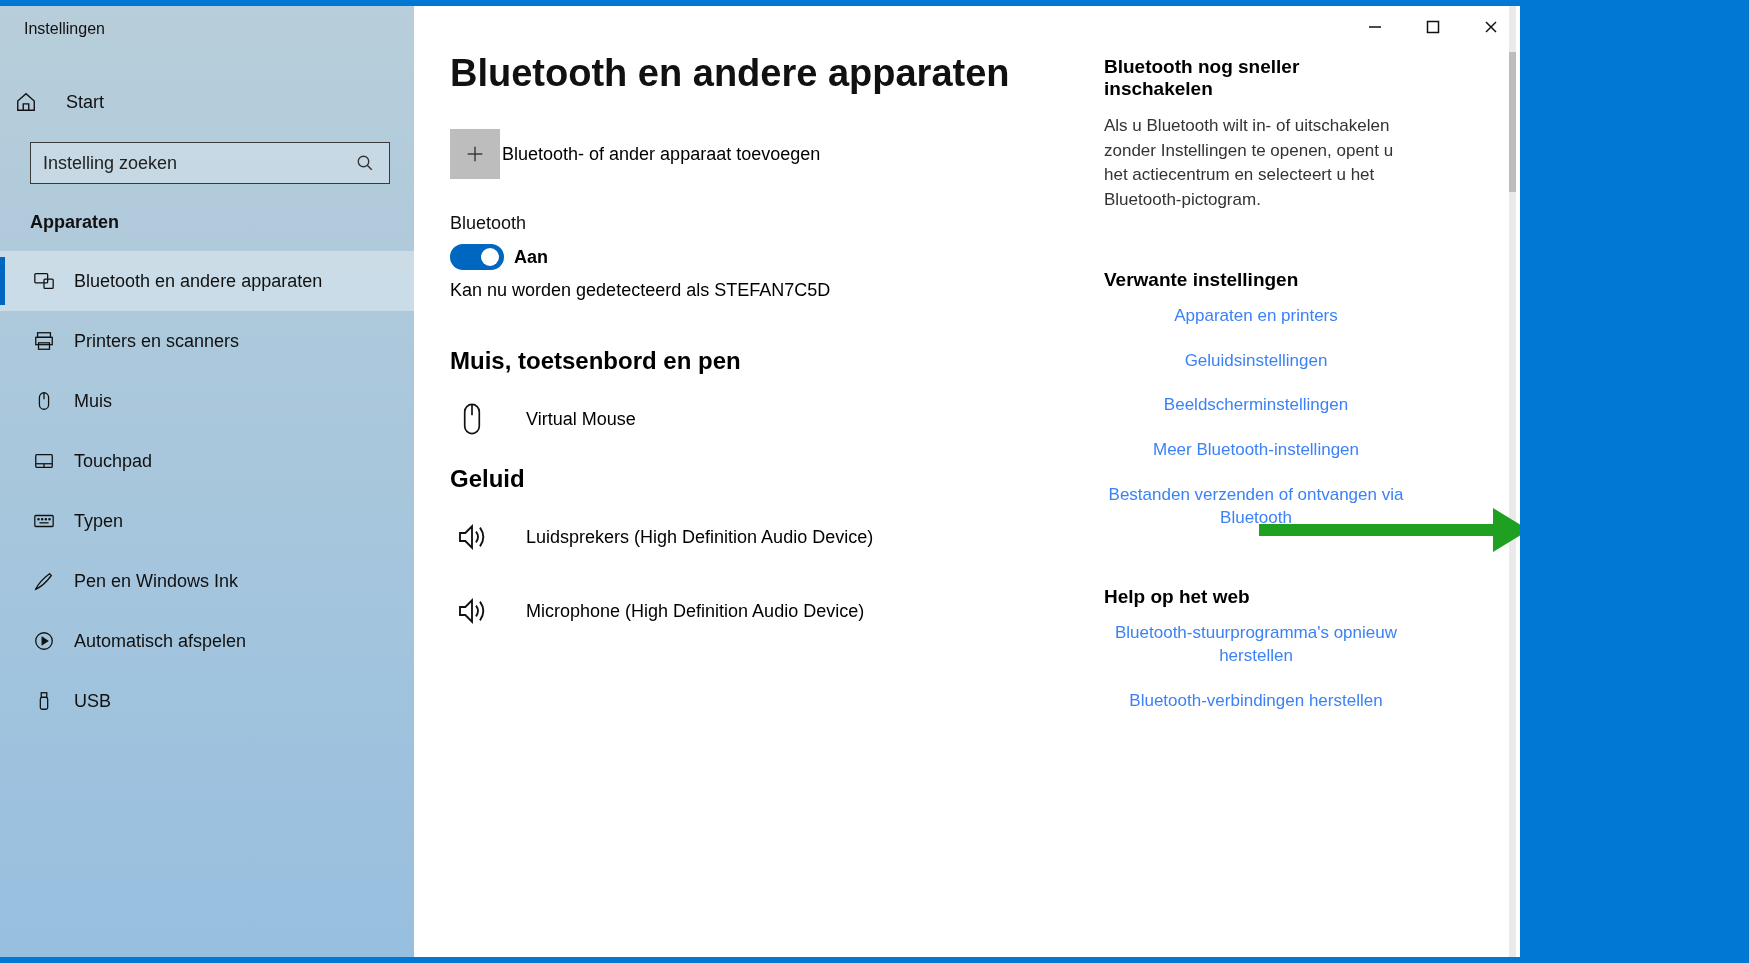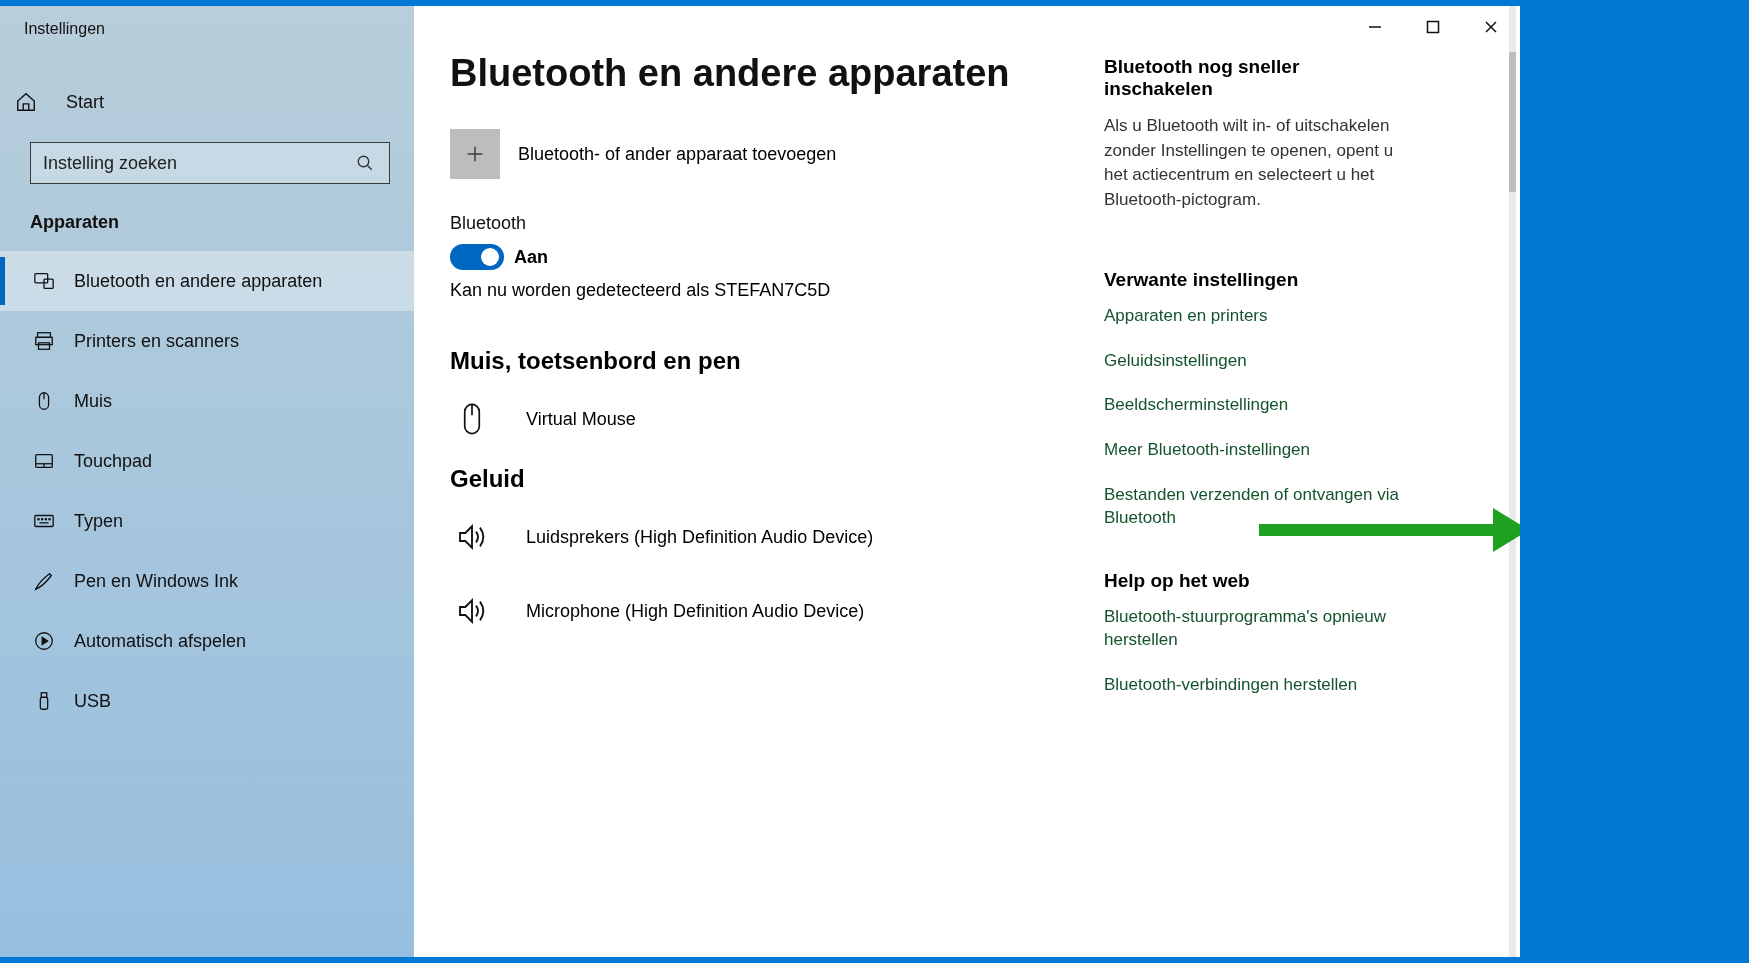--- a/index.html
+++ b/index.html
@@ -109,21 +109,21 @@
 }
 h1 {
   font-size: 38px;
   font-weight: 600;
   color: #111;
   margin-bottom: 34px;
 }
 .add-device {
   display: flex;
   align-items: center;
-  gap: 18px;
+  gap: 2px;
   cursor: pointer;
   margin-bottom: 34px;
 }
 .add-device .plus-box {
   width: 50px;
   height: 50px;
   background: #bdbdbd;
   display: flex;
   align-items: center;
   justify-content: center;
@@ -185,29 +185,30 @@
   font-size: 19px;
   font-weight: 600;
   margin-bottom: 14px;
 }
 .aside p {
   font-size: 17px;
   color: #333;
   line-height: 1.45;
   margin-bottom: 56px;
 }
-.aside .link-group { margin-bottom: 40px; }
+.aside .link-group { margin-bottom: 56px; }
 .aside a {
   display: block;
-  color: #14532d;
+  color: #3b82f6;
   text-decoration: none;
   font-size: 17px;
   margin-bottom: 22px;
   cursor: pointer;
   line-height: 1.35;
+  text-align: center;
 }
 .win-btn {
   width: 58px;
   height: 42px;
   display: flex;
   align-items: center;
   justify-content: center;
   cursor: pointer;
 }
 .scrollbar-track {

